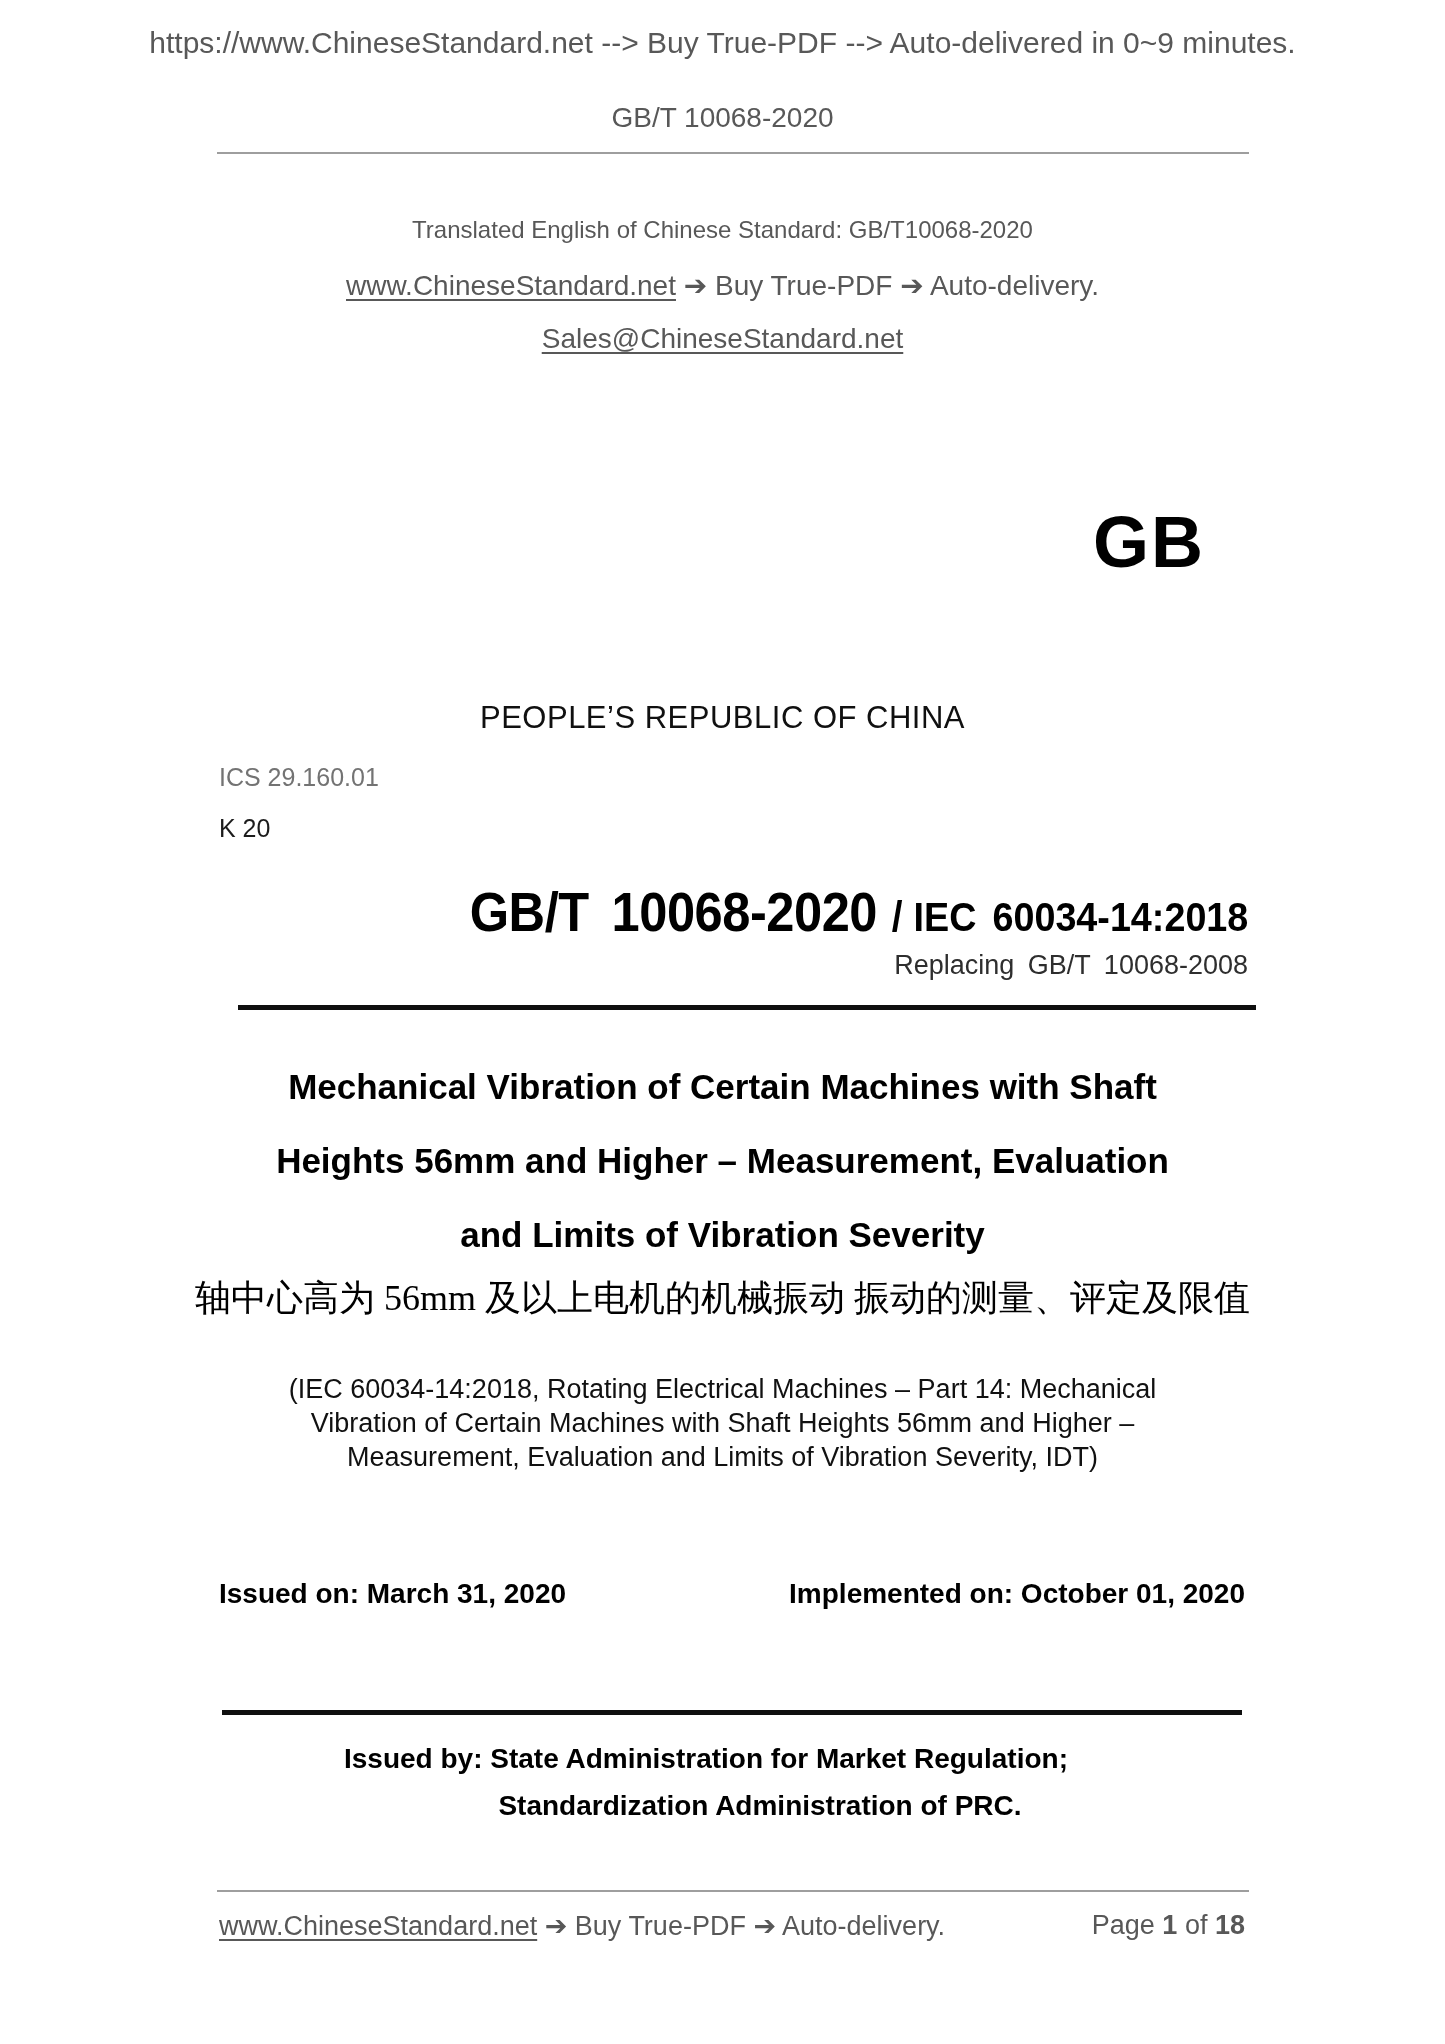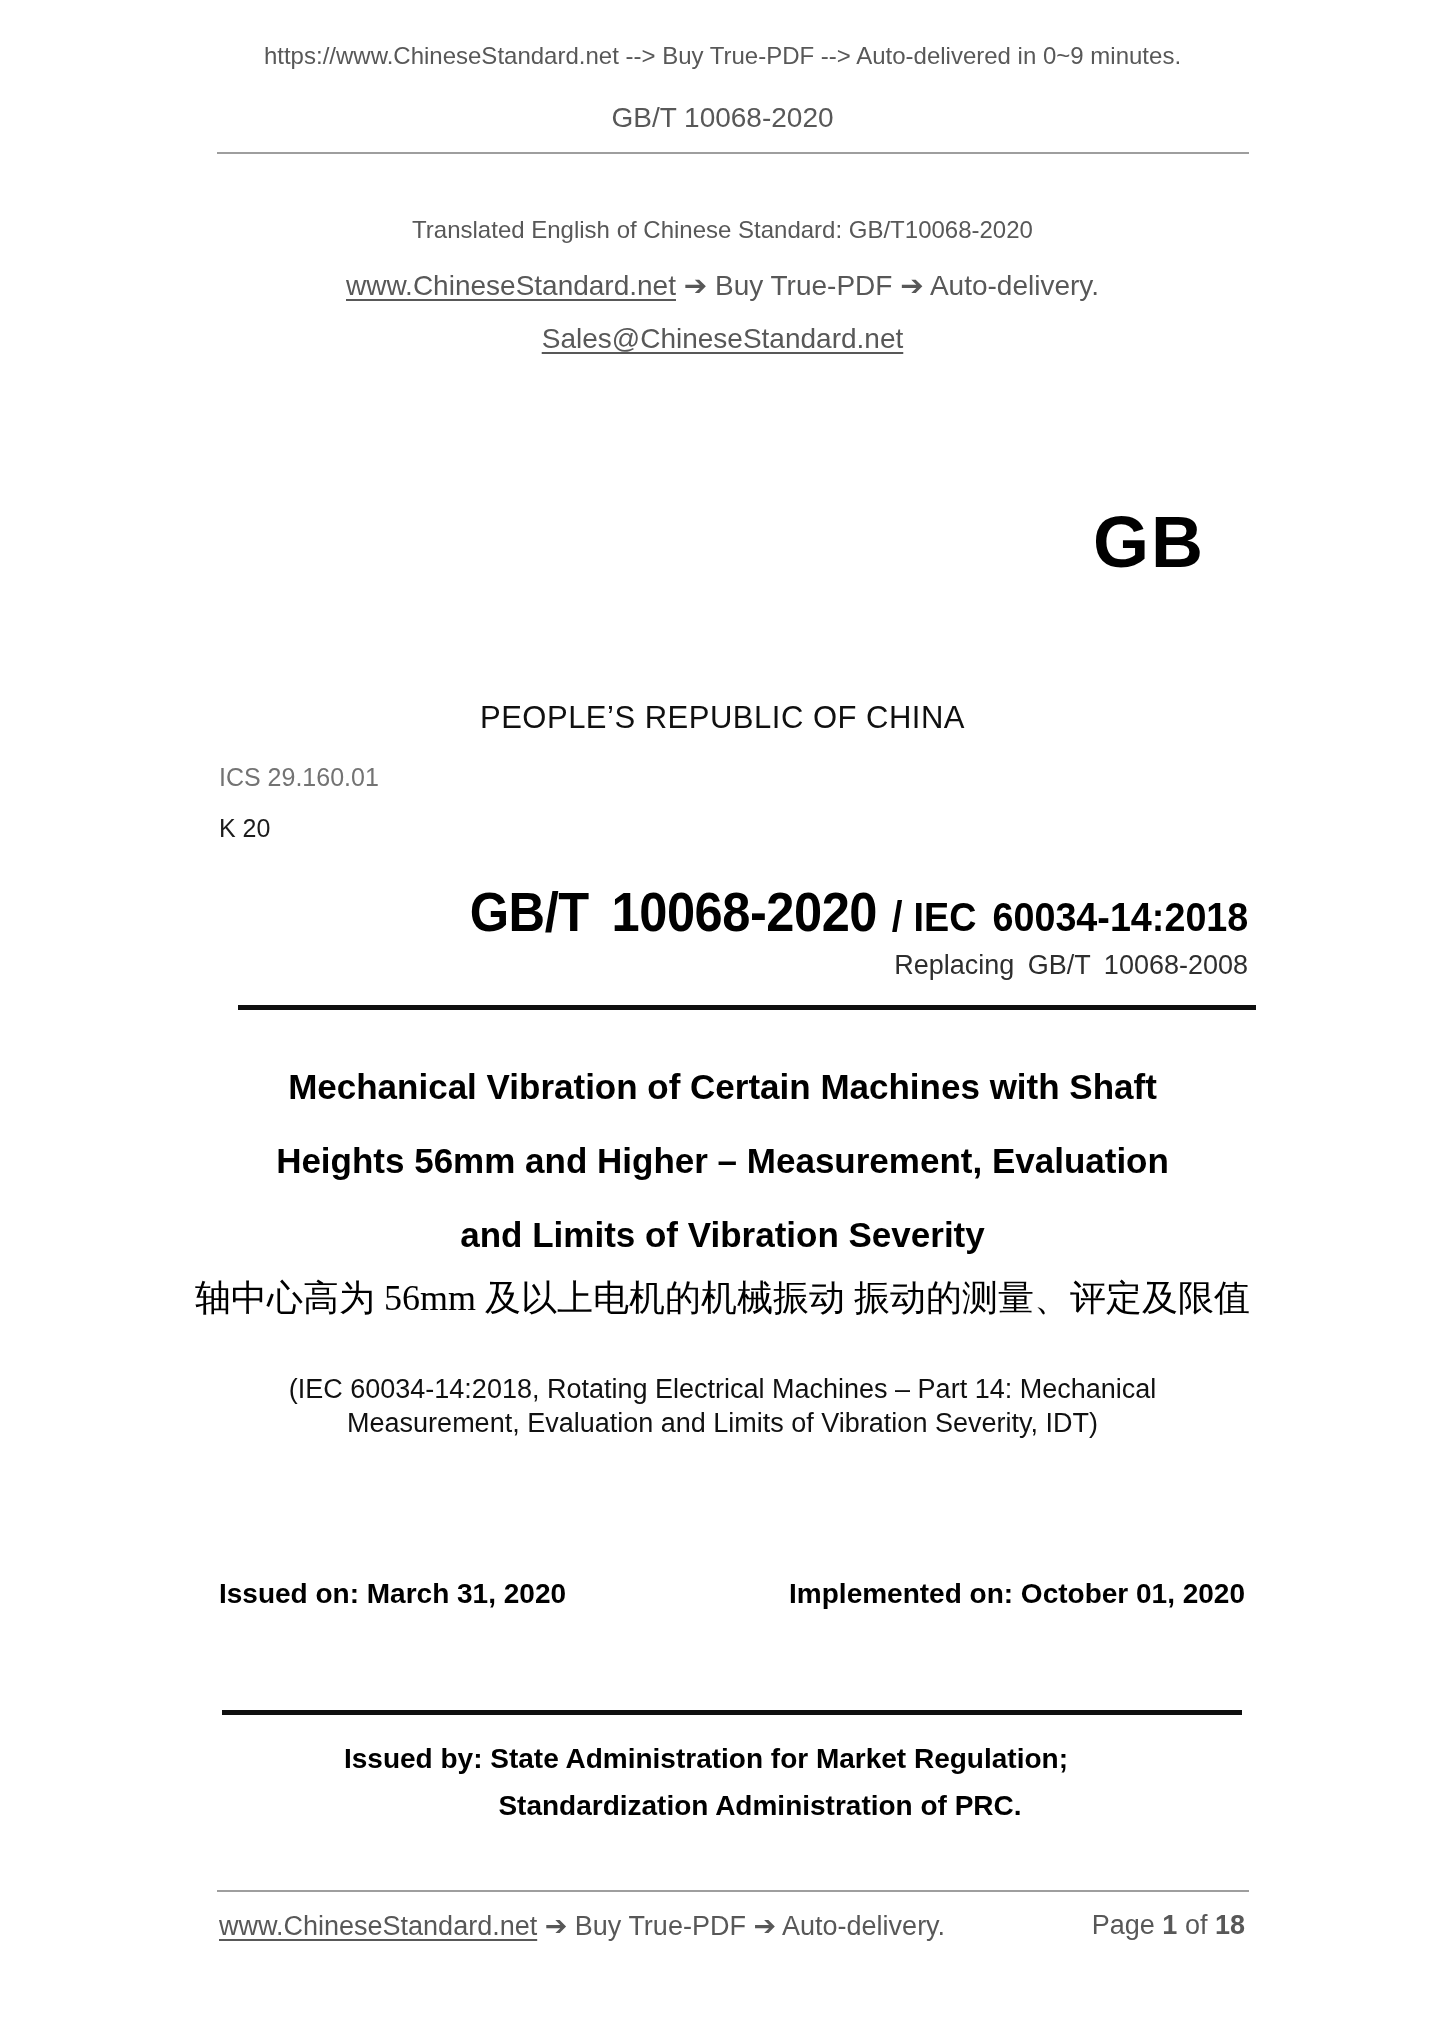--- a/index.html
+++ b/index.html
@@ -14,21 +14,21 @@
   }
   .abs{position:absolute;line-height:1;}
   .center{left:0;width:100%;text-align:center;}
   .gray{color:#585858;}
   .rule{position:absolute;font-size:0;line-height:0;}
   .rule.thin{height:2px;background:#9e9e9e;}
   .rule.thick{height:5px;background:#0f0f0f;}
   .link{text-decoration:underline;text-underline-offset:4px;text-decoration-thickness:2px;cursor:pointer;}
   .arrow{font-family:"DejaVu Sans", sans-serif;}
 
-  .hdr-url{top:44px;font-size:24px;}
+  .hdr-url{top:28px;font-size:30px;}
   .hdr-code{top:104px;font-size:28px;}
   .rule-a{top:152px;left:217px;width:1032px;}
   .translated{top:218px;font-size:24px;}
   .wwwline{top:272px;font-size:28px;}
   .salesline{top:325px;font-size:28px;}
 
   .gb-logo{top:506px;left:1093px;font-size:72px;font-weight:bold;letter-spacing:2px;}
   .nat{font-size:31px;letter-spacing:0.5px;color:#101010;}
   .nat1{top:630px;}
   .nat2{top:702px;}
@@ -92,20 +92,21 @@
   <div class="abs title-en">
     <div>Mechanical Vibration of Certain Machines with Shaft</div>
     <div>Heights 56mm and Higher – Measurement, Evaluation</div>
     <div>and Limits of Vibration Severity</div>
   </div>
 
   <div class="abs center title-zh">轴中心高为 56mm 及以上电机的机械振动 振动的测量、评定及限值</div>
 
   <div class="abs title-idt">
     <div>(IEC 60034-14:2018, Rotating Electrical Machines – Part 14: Mechanical</div>
+    <div>Vibration of Certain Machines with Shaft Heights 56mm and Higher –</div>
     <div>Measurement, Evaluation and Limits of Vibration Severity, IDT)</div>
   </div>
 
   <div class="abs issued-row">
     <span>Issued on: March 31, 2020</span>
     <span>Implemented on: October 01, 2020</span>
   </div>
 
   <div class="rule thick rule-c"></div>
 

